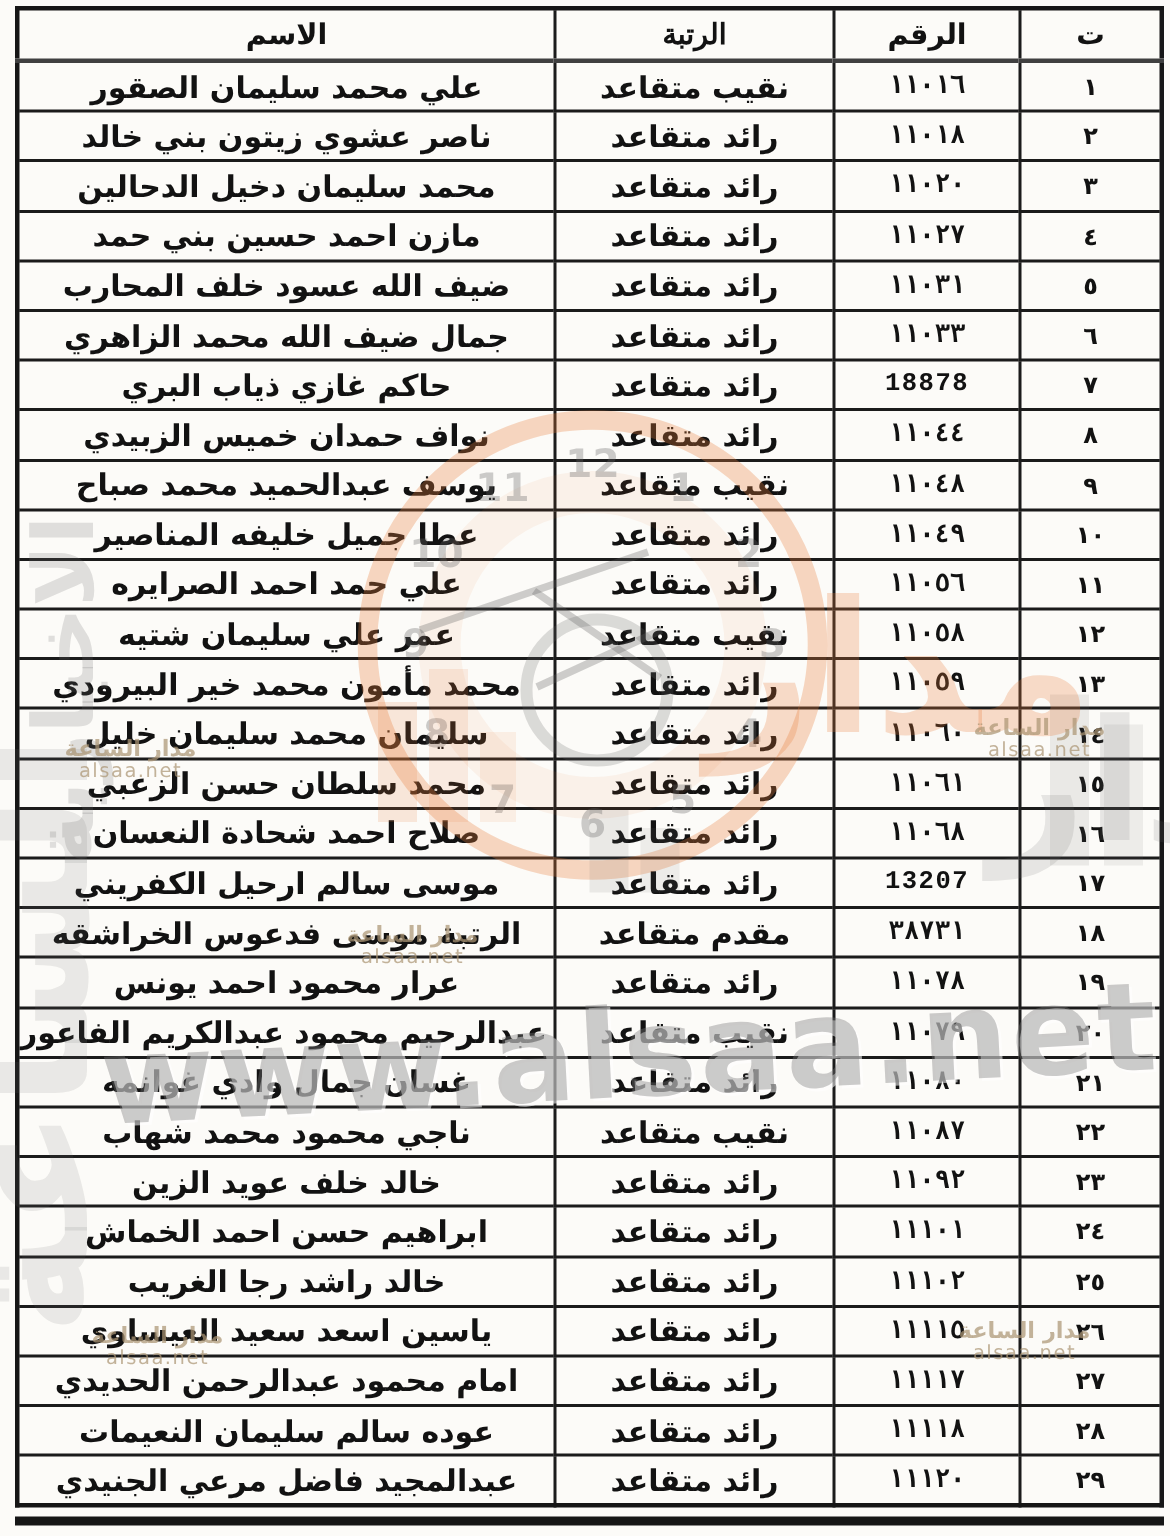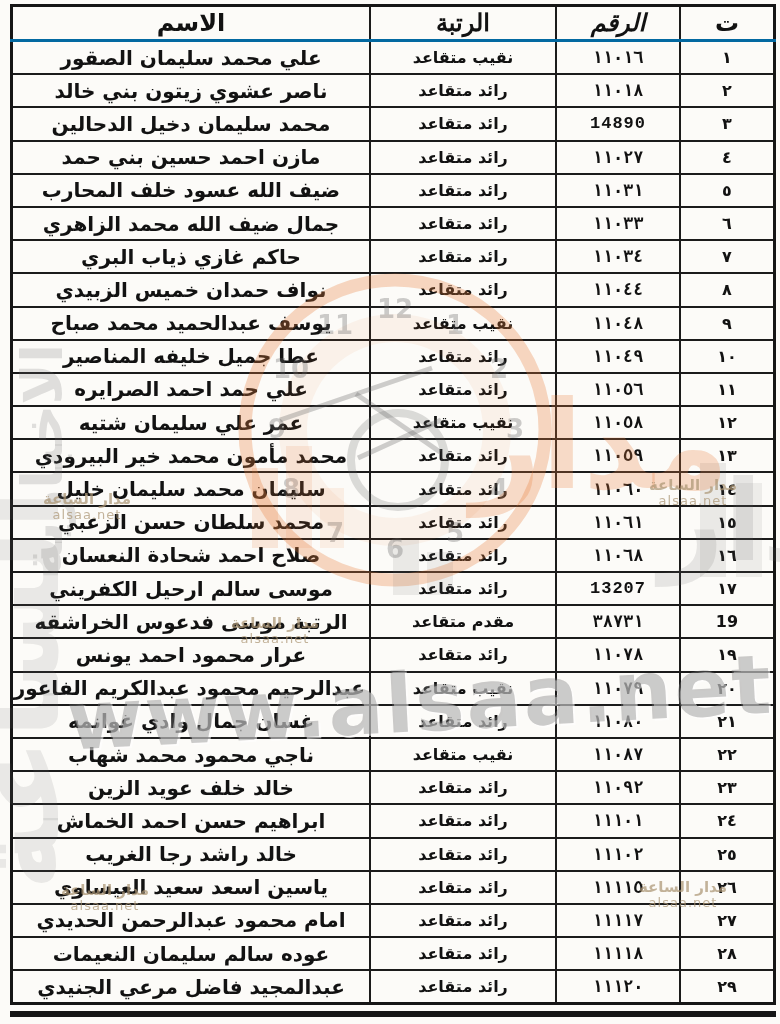--- a/index.html
+++ b/index.html
@@ -16,28 +16,28 @@
     border-collapse:collapse;table-layout:fixed;
     border:3px solid #161616;
     z-index:1;
   }
   .tbl th,.tbl td{
     border:2px solid #1b1b1b;
     text-align:center;vertical-align:middle;
     color:#121212;font-weight:bold;
     padding:1px 4px;overflow:hidden;white-space:nowrap;
   }
-  .tbl thead th{height:30px;font-size:24px;border-bottom:3px solid #0369a1;}
+  .tbl thead th{height:30px;font-size:19px;border-bottom:3px solid #404040;}
   .tbl tbody td{height:29.2px;}
   .col-serial{width:84px;}
-  .col-number{width:114px;font-style:italic;}
+  .col-number{width:114px;}
   .col-rank{width:176px;font-family:Liberation Serif, serif;}
   .td-serial{font-size:16px;}
   .td-number{font-size:17px;letter-spacing:1px;font-family:Liberation Mono, monospace;}
-  .td-rank{font-size:16px;}
+  .td-rank{font-size:20px;}
   .td-name{font-size:20px;}
   .bottom-bar{
     position:absolute;right:4px;top:1011px;width:766px;height:6px;
     background:#161616;z-index:1;
   }
   
   .wm{position:absolute;inset:0;z-index:3;pointer-events:none;}
   .stamp{
     position:absolute;z-index:4;pointer-events:none;
     text-align:center;line-height:1.05;
@@ -70,21 +70,21 @@
 
     <tr>
       <td class="td-serial">٢</td>
       <td class="td-number">١١٠١٨</td>
       <td class="td-rank">رائد متقاعد</td>
       <td class="td-name">ناصر عشوي زيتون بني خالد</td>
     </tr>
 
     <tr>
       <td class="td-serial">٣</td>
-      <td class="td-number">14890</td>
+      <td class="td-number">١١٠٢٠</td>
       <td class="td-rank">رائد متقاعد</td>
       <td class="td-name">محمد سليمان دخيل الدحالين</td>
     </tr>
 
     <tr>
       <td class="td-serial">٤</td>
       <td class="td-number">١١٠٢٧</td>
       <td class="td-rank">رائد متقاعد</td>
       <td class="td-name">مازن احمد حسين بني حمد</td>
     </tr>
@@ -98,21 +98,21 @@
 
     <tr>
       <td class="td-serial">٦</td>
       <td class="td-number">١١٠٣٣</td>
       <td class="td-rank">رائد متقاعد</td>
       <td class="td-name">جمال ضيف الله محمد الزاهري</td>
     </tr>
 
     <tr>
       <td class="td-serial">٧</td>
-      <td class="td-number">١١٠٣٤</td>
+      <td class="td-number">18878</td>
       <td class="td-rank">رائد متقاعد</td>
       <td class="td-name">حاكم غازي ذياب البري</td>
     </tr>
 
     <tr>
       <td class="td-serial">٨</td>
       <td class="td-number">١١٠٤٤</td>
       <td class="td-rank">رائد متقاعد</td>
       <td class="td-name">نواف حمدان خميس الزبيدي</td>
     </tr>
@@ -174,21 +174,21 @@
     </tr>
 
     <tr>
       <td class="td-serial">١٧</td>
       <td class="td-number">13207</td>
       <td class="td-rank">رائد متقاعد</td>
       <td class="td-name">موسى سالم ارحيل الكفريني</td>
     </tr>
 
     <tr>
-      <td class="td-serial">19</td>
+      <td class="td-serial">١٨</td>
       <td class="td-number">٣٨٧٣١</td>
       <td class="td-rank">مقدم متقاعد</td>
       <td class="td-name">الرتبة موسى فدعوس الخراشقه</td>
     </tr>
 
     <tr>
       <td class="td-serial">١٩</td>
       <td class="td-number">١١٠٧٨</td>
       <td class="td-rank">رائد متقاعد</td>
       <td class="td-name">عرار محمود احمد يونس</td>

